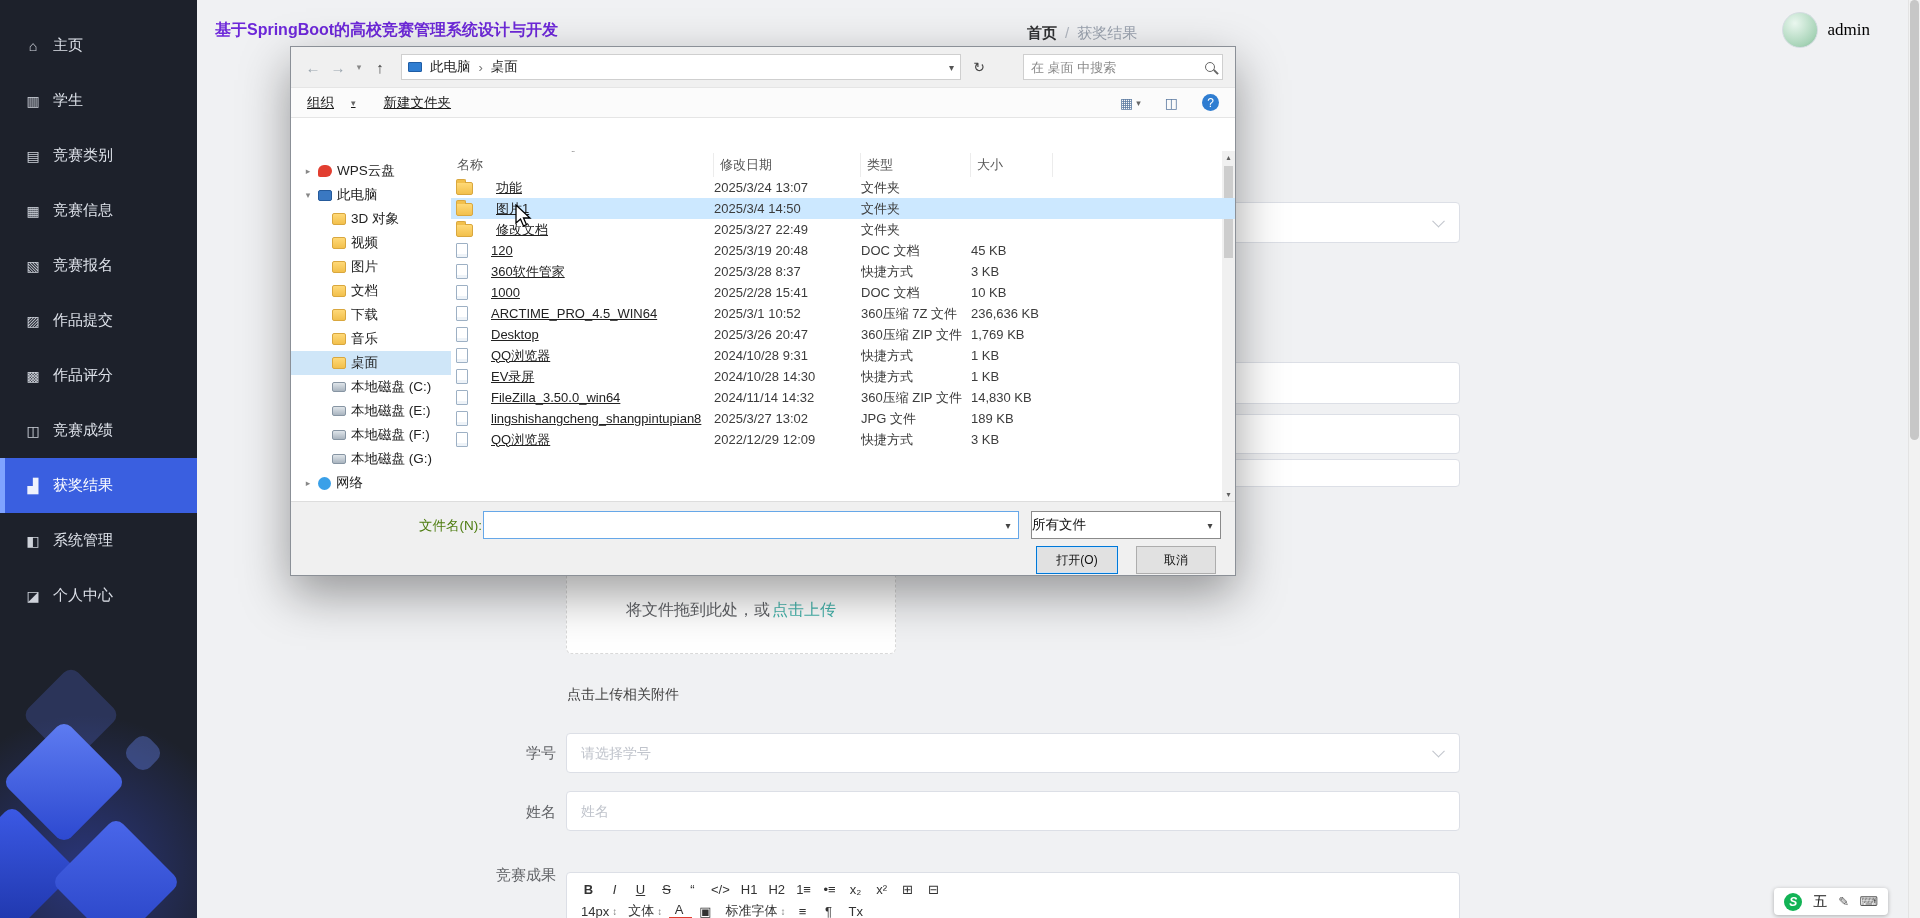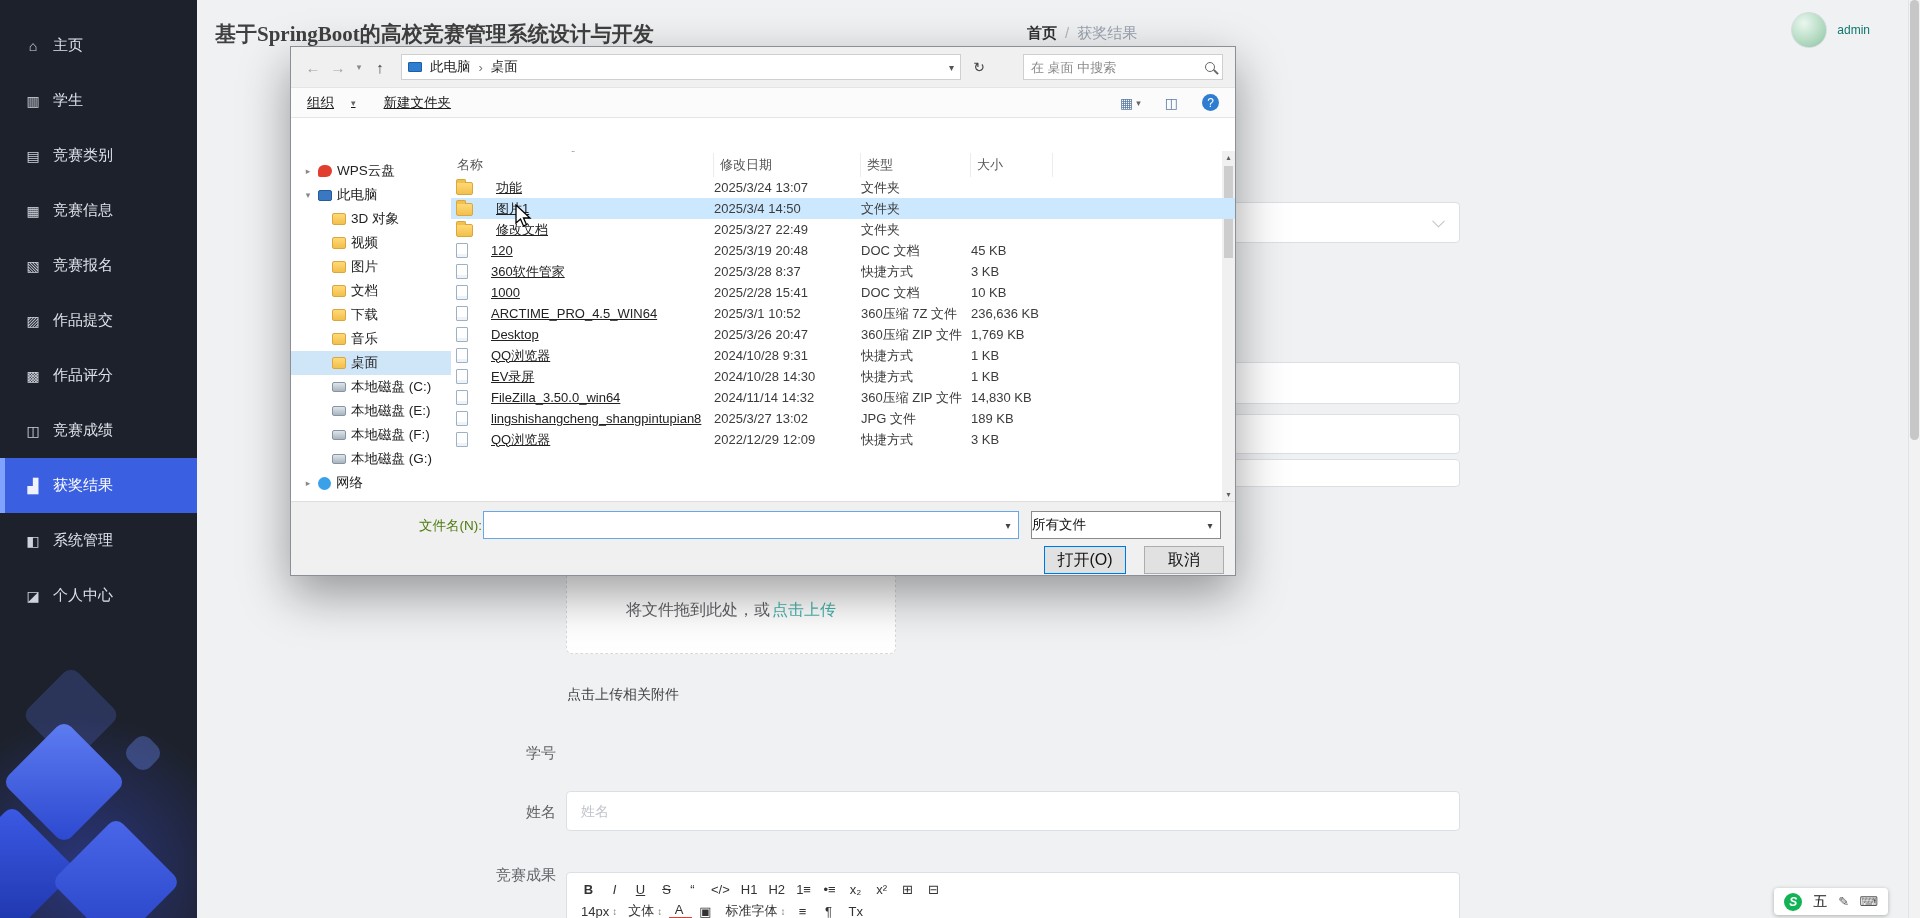--- a/index.html
+++ b/index.html
@@ -20,29 +20,29 @@
     background:radial-gradient(circle at 45% 65%, rgba(63,88,255,.38), transparent 62%); }
   .cube { position:absolute; transform:rotate(45deg); border-radius:10px; }
   .c0 { left:36px; bottom:168px; width:70px; height:70px; background:rgba(95,125,255,.22); }
   .c1 { left:20px; bottom:92px; width:88px; height:88px; background:linear-gradient(135deg,#5f7df2,#2b47cf); }
   .c2 { left:-34px; bottom:2px; width:92px; height:92px; background:linear-gradient(135deg,#3c5ae6,#1d34a8); }
   .c3 { left:70px; bottom:-10px; width:92px; height:92px; background:linear-gradient(135deg,#4a67ea,#2742c4); }
   .c4 { left:128px; bottom:150px; width:30px; height:30px; background:rgba(110,140,255,.35); }
 
   
   .header { position:absolute; left:197px; top:0; right:12px; height:64px; z-index:2; }
-  .page-title { position:absolute; left:18px; top:20px; font-size:21px; font-weight:bold; color:#404040;font-family:Liberation Serif, serif; }
+  .page-title { position:absolute; left:18px; top:20px; font-size:16px; font-weight:bold; color:#6d28d9; }
   .breadcrumb { position:absolute; left:830px; top:24px; font-size:15px; display:flex; gap:8px; }
   .bc-home { color:#303133; font-weight:bold; cursor:pointer; }
   .bc-sep { color:#b0b6bf; }
   .bc-cur { color:#9aa2ae; }
   .userbox { position:absolute; right:38px; top:12px; display:flex; align-items:center; gap:10px; cursor:pointer; }
   .avatar { width:36px; height:36px; border-radius:50%;
     background:radial-gradient(circle at 35% 30%, #eaf7ef, #a8d4b8 70%, #7db894); border:1px solid #d5dde2; }
-  .username { font-size:12px; color:#0f766e; }
+  .username { font-size:17px; color:#000000;font-family:Liberation Serif, serif; }
 
   
   .f-input { position:absolute; background:#fff; border:1px solid #dcdfe6; border-radius:4px; }
   .el-chevron { position:absolute; right:16px; top:50%; width:9px; height:9px;
     border-right:1.5px solid #c0c4cc; border-bottom:1.5px solid #c0c4cc;
     transform:translateY(-70%) rotate(45deg); }
   .f-input input { width:100%; height:100%; border:none; outline:none; background:transparent;
     padding:0 14px; font-size:14px; color:#333; font-family:inherit; }
   .f-input input::placeholder { color:#c0c4cc; }
   .f-label { position:absolute; width:96px; text-align:right; font-size:15px; color:#606266; }
@@ -144,22 +144,22 @@
   .fn-label { position:absolute; left:128px; top:15px; font-size:13.5px; color:#4d7c0f; }
   .fn-box { position:absolute; left:192px; top:9px; width:536px; height:28px; background:#fff;
     border:1px solid #66a7e8; display:flex; }
   .fn-box input { flex:1; min-width:0; border:none; outline:none; padding:0 7px; font-size:13.5px; font-family:inherit; }
   .box-caret { width:20px; display:flex; align-items:center; justify-content:center; color:#444;
     font-size:10px; cursor:pointer; }
   .ft-box { position:absolute; left:740px; top:9px; width:190px; height:28px; background:#fff;
     border:1px solid #8a8a8a; display:flex; align-items:center; font-size:13.5px;
     color:#111; cursor:pointer; }
   .ft-box .box-caret { margin-left:auto; }
-  .wbtn { position:absolute; height:28px; background:#e1e1e1; border:1px solid #adadad; font-size:16px;
-    color:#111; display:flex; align-items:center; justify-content:center; cursor:pointer;margin-left:8px; }
+  .wbtn { position:absolute; height:28px; background:#e1e1e1; border:1px solid #adadad; font-size:12px;
+    color:#111; display:flex; align-items:center; justify-content:center; cursor:pointer; }
   .wbtn.primary { border-color:#0078d7; box-shadow:inset 0 0 0 1px #cfe4f7; }
   .btn-open { left:745px; top:44px; width:82px; }
   .btn-cancel { left:845px; top:44px; width:80px; }
 
   
   .pg-scroll { position:absolute; right:0; top:0; width:12px; height:918px; background:#f2f2f2;
     border-left:1px solid #e3e3e3; z-index:80; }
   .pg-thumb { position:absolute; top:0; right:1px; width:9px; height:440px; background:#c7c7c7;
     border-radius:5px; cursor:pointer; }
   .ime-bar { position:absolute; right:32px; bottom:3px; height:27px; background:#fff; border-radius:4px;
@@ -263,20 +263,24 @@
   <div class="f-input" style="left:566px; top:414px; width:894px; height:40px;"></div>
   <div class="f-input" style="left:566px; top:459px; width:894px; height:28px;"></div>
 
   <div class="upload-box">
     <span>将文件拖到此处，或</span>
     <span class="upload-link">点击上传</span>
   </div>
   <div class="upload-note">点击上传相关附件</div>
 
   <div class="f-label" style="left:460px; top:744px;">学号</div>
+  <div class="f-input" style="left:566px; top:733px; width:894px; height:40px;">
+    <input placeholder="请选择学号" style="">
+    <span class="el-chevron"></span>
+  </div>
 
   <div class="f-label" style="left:460px; top:803px;">姓名</div>
   <div class="f-input" style="left:566px; top:791px; width:894px; height:40px;">
     <input placeholder="姓名" style="">
   </div>
 
   <div class="f-label" style="left:460px; top:866px;">竞赛成果</div>
   <div class="editor">
     <div class="ed-row">
 

